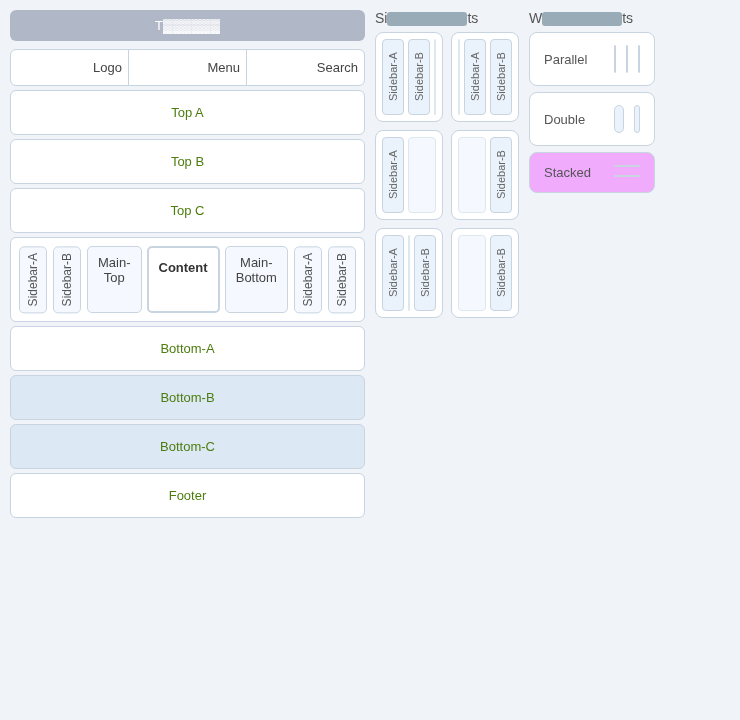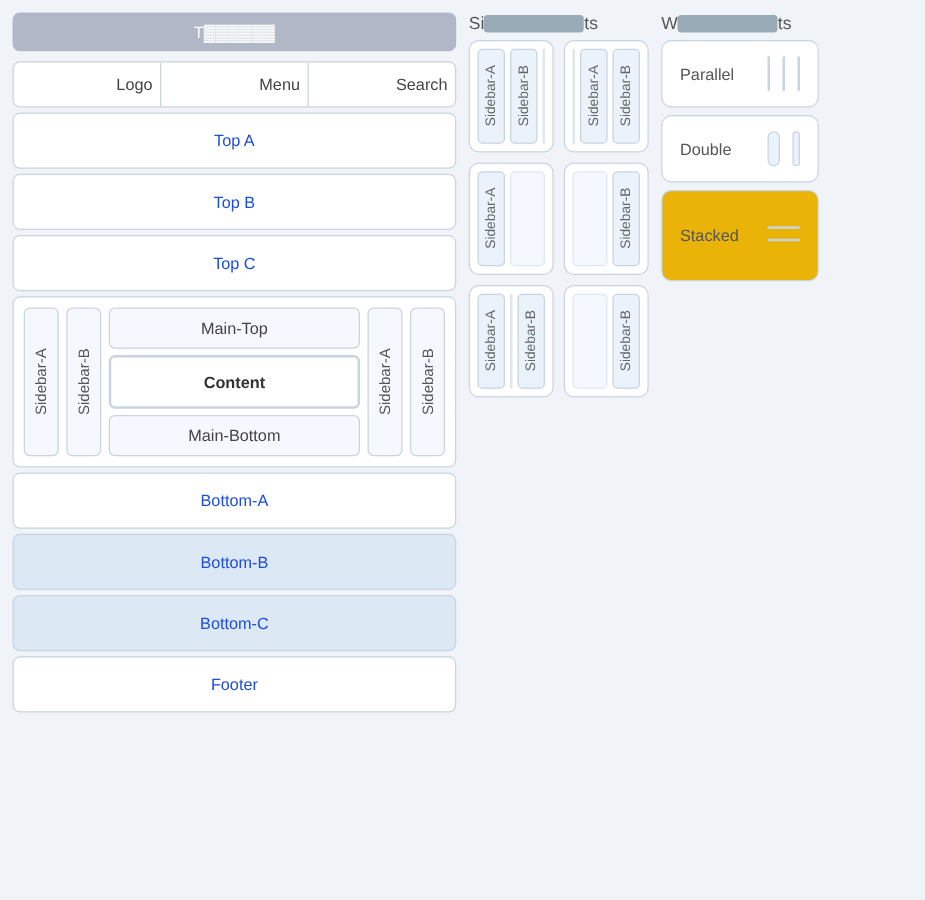--- a/index.html
+++ b/index.html
@@ -58,21 +58,21 @@
       cursor: pointer;
     }
     .nav-item:last-child { border-right: none; }
 
     .section-row {
       background: #fff;
       border: 1.5px solid #c8d4e0;
       border-radius: 6px;
       padding: 14px 10px;
       text-align: center;
-      color: #1d4ed8;
+      color: #4d7c0f;
       cursor: pointer;
     }
 
     .section-row.highlighted {
       background: #dce8f4;
     }
 
     
     .content-block {
       border: 1.5px solid #c8d4e0;
@@ -97,21 +97,21 @@
       cursor: pointer;
       width: 28px;
       display: flex;
       align-items: center;
       justify-content: center;
     }
 
     .main-col {
       flex: 1;
       display: flex;
-      flex-direction: column;
+      flex-direction: row;
       gap: 5px;
     }
 
     .main-top-row, .main-bottom-row {
       border: 1.5px solid #c8d4e0;
       border-radius: 5px;
       padding: 8px 10px;
       text-align: center;
       background: #f5f9ff;
       color: #444;
@@ -222,22 +222,22 @@
       background: #eaf3fb;
       height: 28px;
       flex: 1;
     }
 
     .widget-box.small { flex: 0.5; }
 
     .stacked-container {
       border: 1.5px solid #c8d4e0;
       border-radius: 8px;
-      background: #eab308;
-      padding: 28px 14px;
+      background: #f0abfc;
+      padding: 12px 14px;
       display: flex;
       align-items: flex-start;
       gap: 10px;
     }
 
     .stacked-boxes {
       flex: 1;
       display: flex;
       flex-direction: column;
       gap: 8px;

